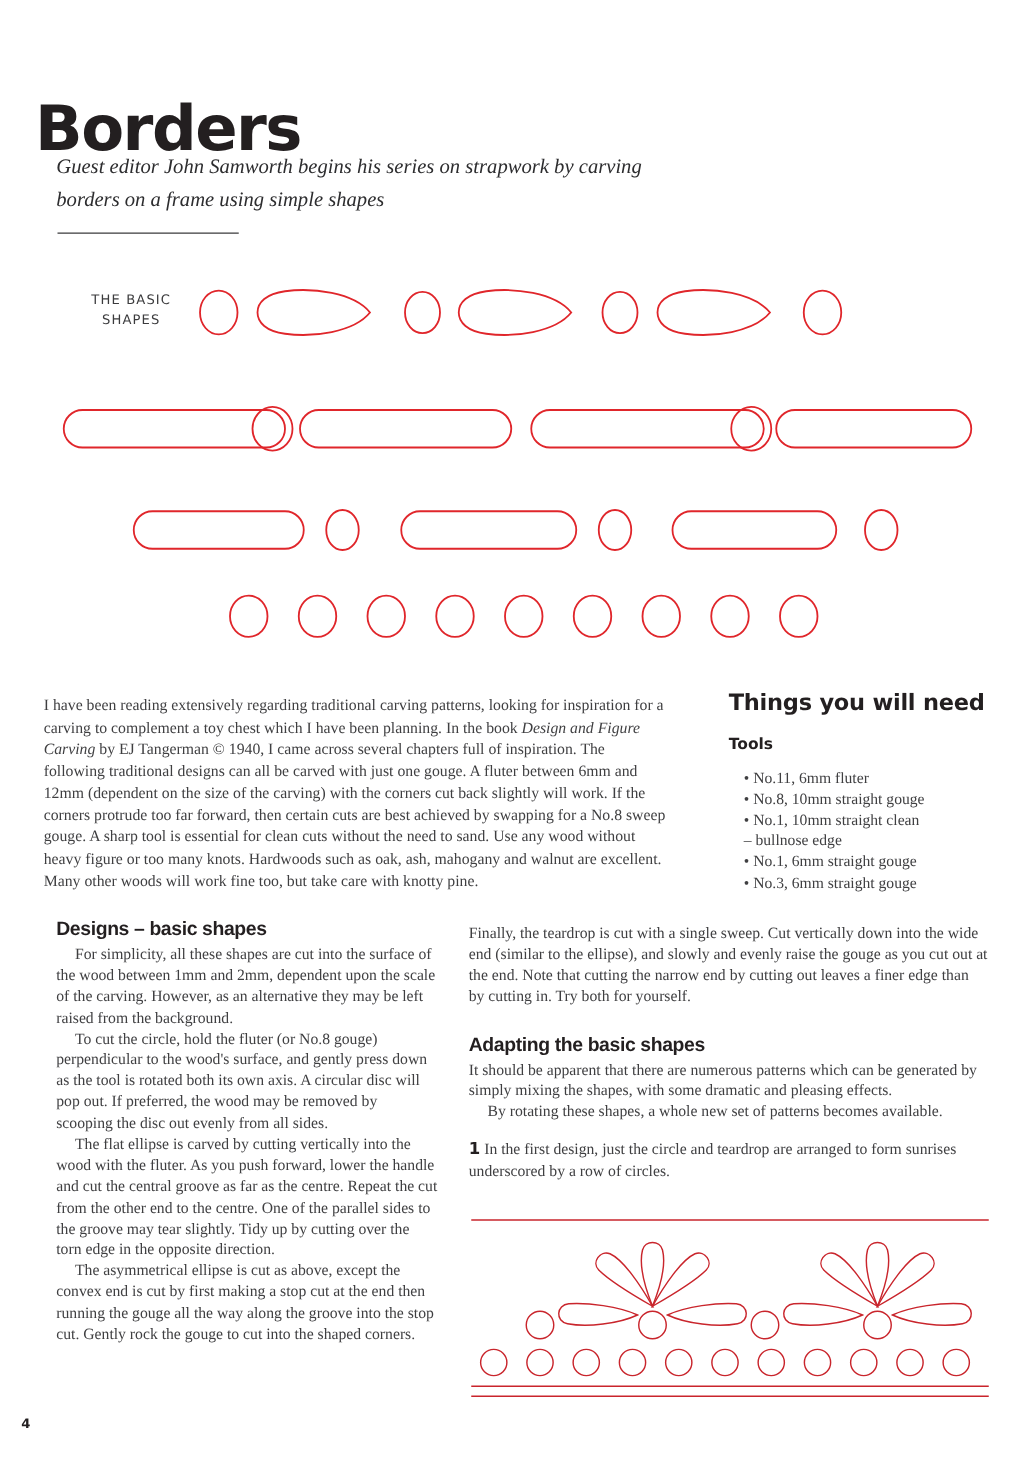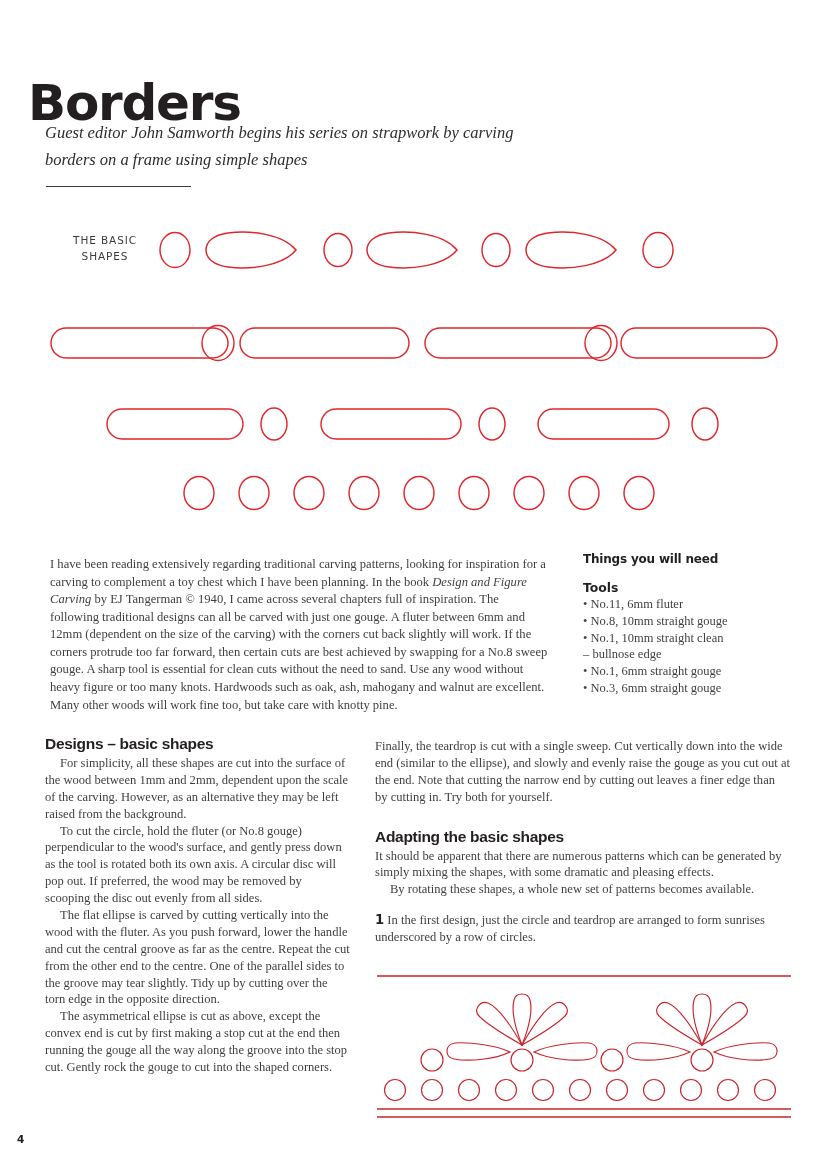--- a/index.html
+++ b/index.html
@@ -31,37 +31,37 @@
   .diagram svg { display:block; }
   .shapes-label {
     position:absolute; left:62px; top:26px; width:86px;
     font-family:"DejaVu Sans", sans-serif;
     font-size:10.5px; letter-spacing:0.9px; line-height:1.55;
     color:#3b3b3d; text-align:center;
   }
 
   
   .intro {
-    position:absolute; left:50px; top:556px; width:500px;
+    position:absolute; left:35px; top:556px; width:500px;
     font-size:12.6px; line-height:1.395; text-align:left; color:#3f3f41;
   }
   .intro i { font-style:italic; }
 
   .need { position:absolute; left:583px; top:552px; width:210px; }
   .need h2 {
     margin:0 0 14px 0;
     font-family:"DejaVu Sans", sans-serif;
-    font-weight:bold; font-size:12px; color:#231f20; letter-spacing:-0.2px;
+    font-weight:bold; font-size:18px; color:#231f20; letter-spacing:-0.2px;
   }
   .need h3 {
     margin:0 0 1px 0;
     font-family:"DejaVu Sans", sans-serif;
     font-weight:bold; font-size:12.4px; color:#231f20;
   }
-  .need ul { list-style:none; margin:0; padding:0; }
+  .need ul { list-style:none; margin:12px; padding:0; }
   .need li { font-size:12.5px; line-height:1.345; color:#3f3f41; }
 
   
   .col-left  { position:absolute; left:45px;  top:735px; width:305px; }
   .col-right { position:absolute; left:375px; top:738px; width:415px; }
 
   h2.sec {
     margin:0 0 2px 0;
     font-family:Liberation Sans, sans-serif;
     font-weight:bold; font-size:15.5px; color:#231f20; letter-spacing:-0.3px;

